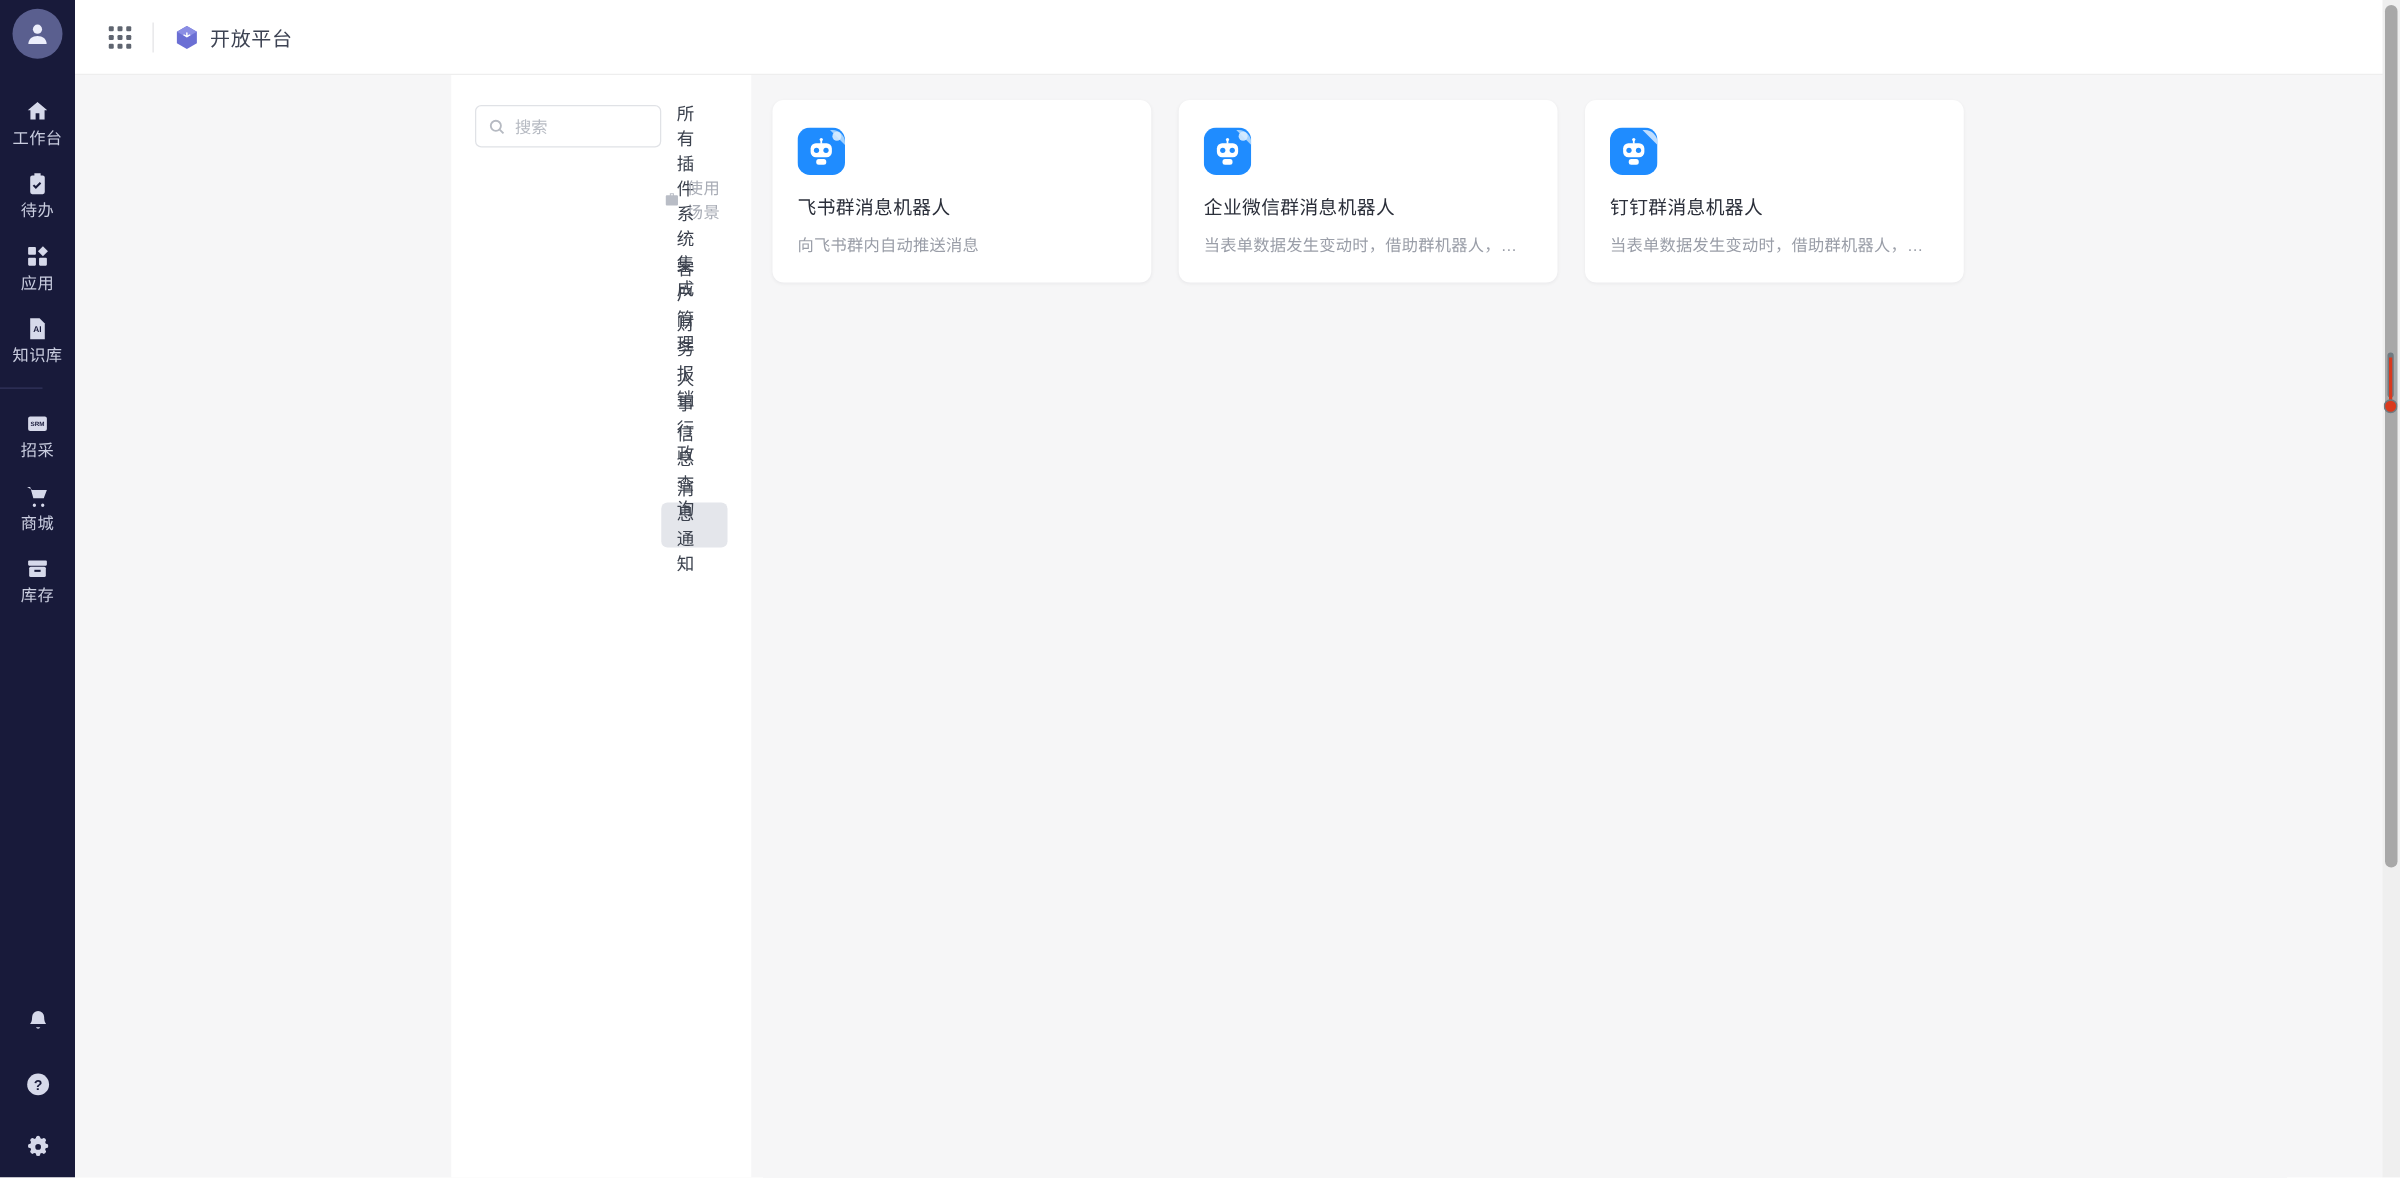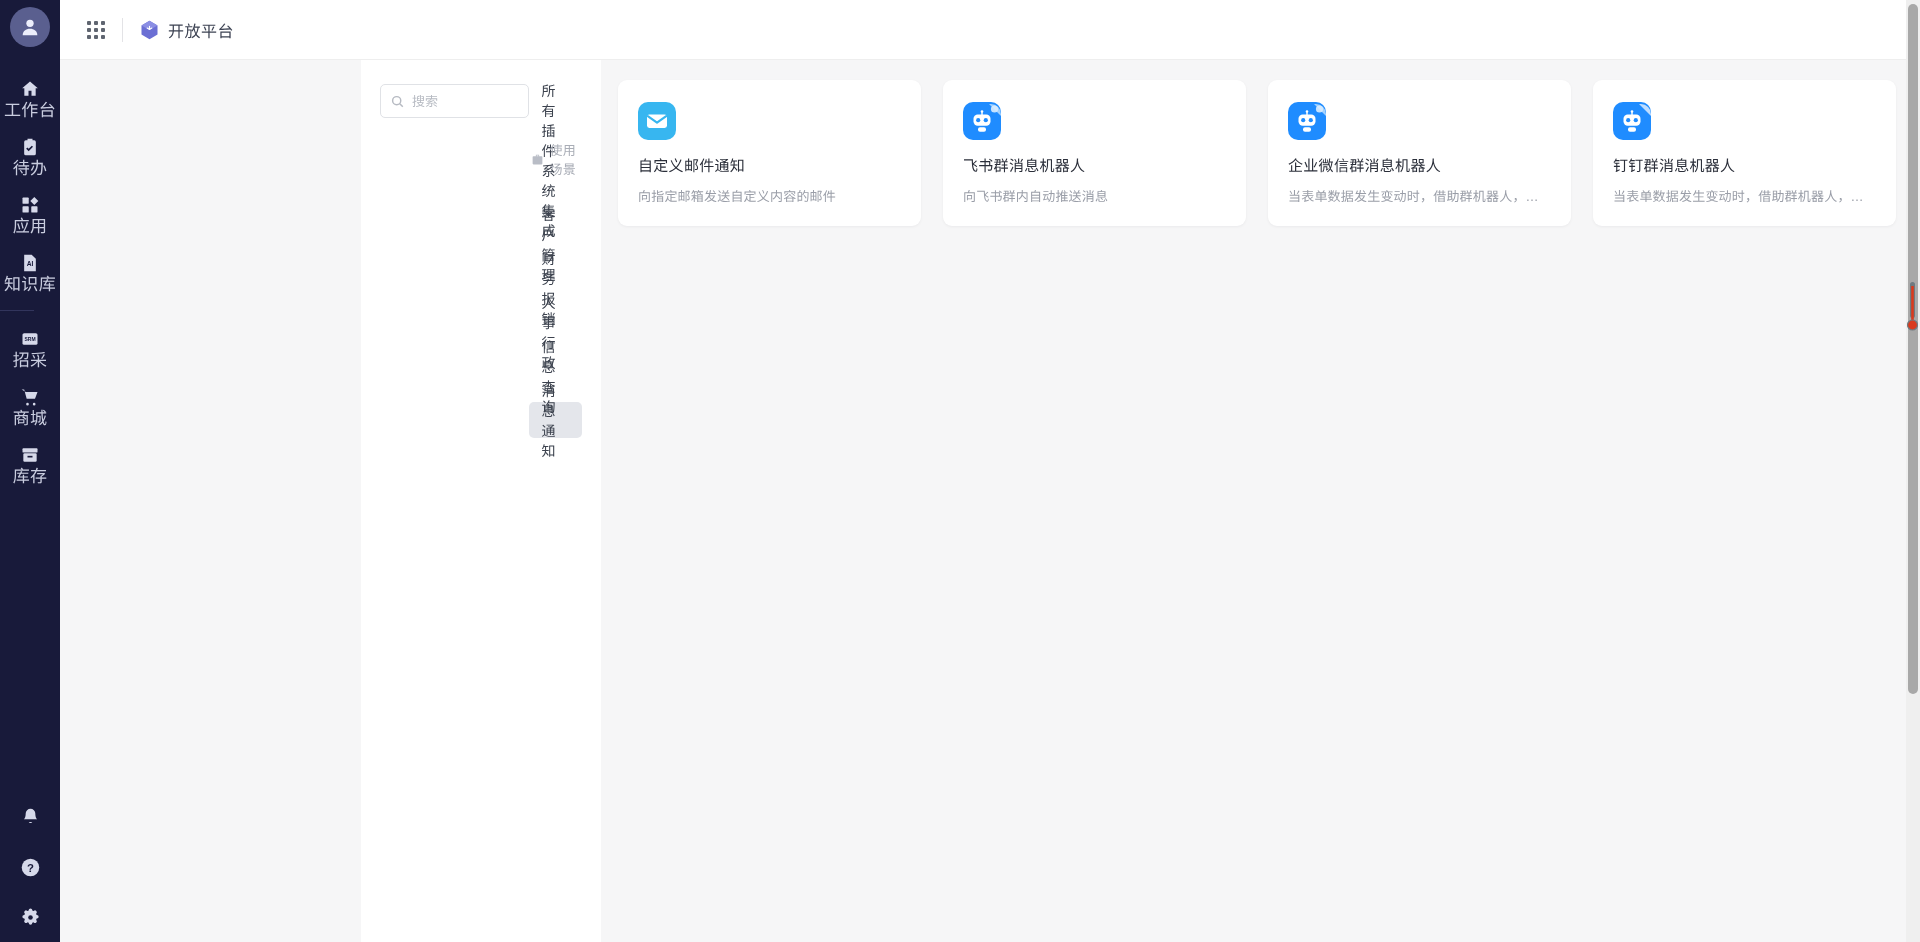--- a/index.html
+++ b/index.html
@@ -25,21 +25,21 @@
   }
   .avatar svg { width: 22px; height: 22px; fill: #eceefb; }
 
   .rail-items { margin-top: 22px; width: 100%; }
   .rail-item {
     width: 100%; padding: 9px 0 9px; display: flex;
     flex-direction: column; align-items: center; gap: 4px; cursor: pointer;
   }
   .rail-item .ricon { width: 22px; height: 22px; display: flex; align-items: center; justify-content: center; }
   .rail-item .ricon svg { width: 20px; height: 20px; fill: #d6d9ea; }
-  .rail-label { font-size: 17px; color: #c9cddf; line-height: 14px; letter-spacing: .3px; text-align: right; }
+  .rail-label { font-size: 13px; color: #c9cddf; line-height: 14px; letter-spacing: .3px; text-align: right; }
   .rail-sep { width: 34px; height: 1px; background: #32355c; margin: 9px 0 8px; }
 
   .rail-bottom {
     position: absolute; bottom: 14px; left: 0; width: 100%;
     display: flex; flex-direction: column; align-items: center; gap: 28px;
   }
   .rail-bottom .ricon svg { width: 21px; height: 21px; fill: #d6d9ea; }
   .rail-bottom .rail-item { padding: 0; }
 
   
@@ -307,31 +307,20 @@
           <div class="filter-item">财务报销</div>
           <div class="filter-item">人事行政</div>
           <div class="filter-item">信息查询</div>
           <div class="filter-item selected">消息通知</div>
         </div>
       </aside>
 
       <section class="content">
         <div class="card-grid">
 
-          <div class="card">
-            <div class="card-icon">
-              <svg viewBox="0 0 38 38">
-                <rect width="38" height="38" rx="10" fill="#37b6f0"></rect>
-                <rect x="9" y="12.5" width="20" height="13.5" rx="2.4" fill="#ffffff"></rect>
-                <path d="M9.8 14.2 19 20.6l9.2-6.4" stroke="#37b6f0" stroke-width="2.2" fill="none" stroke-linecap="round" stroke-linejoin="round"></path>
-              </svg>
-            </div>
-            <div class="card-title">自定义邮件通知</div>
-            <div class="card-desc">向指定邮箱发送自定义内容的邮件</div>
-          </div>
 
           <div class="card">
             <div class="card-icon">
               <svg viewBox="0 0 38 38">
                 <rect width="38" height="38" rx="10" fill="#1f8cff"></rect>
                 <path d="M26 2h2a10 10 0 0 1 10 10v2z" fill="#b9ddff" opacity=".85"></path>
                 <circle cx="31.5" cy="7" r="3.6" fill="#d8ecff" opacity=".9"></circle>
                 <circle cx="19" cy="9.6" r="1.3" fill="#ffffff"></circle>
                 <rect x="18.3" y="10.4" width="1.4" height="2.6" fill="#ffffff"></rect>
                 <rect x="10.5" y="12.6" width="17" height="11.2" rx="4.2" fill="#ffffff"></rect>

